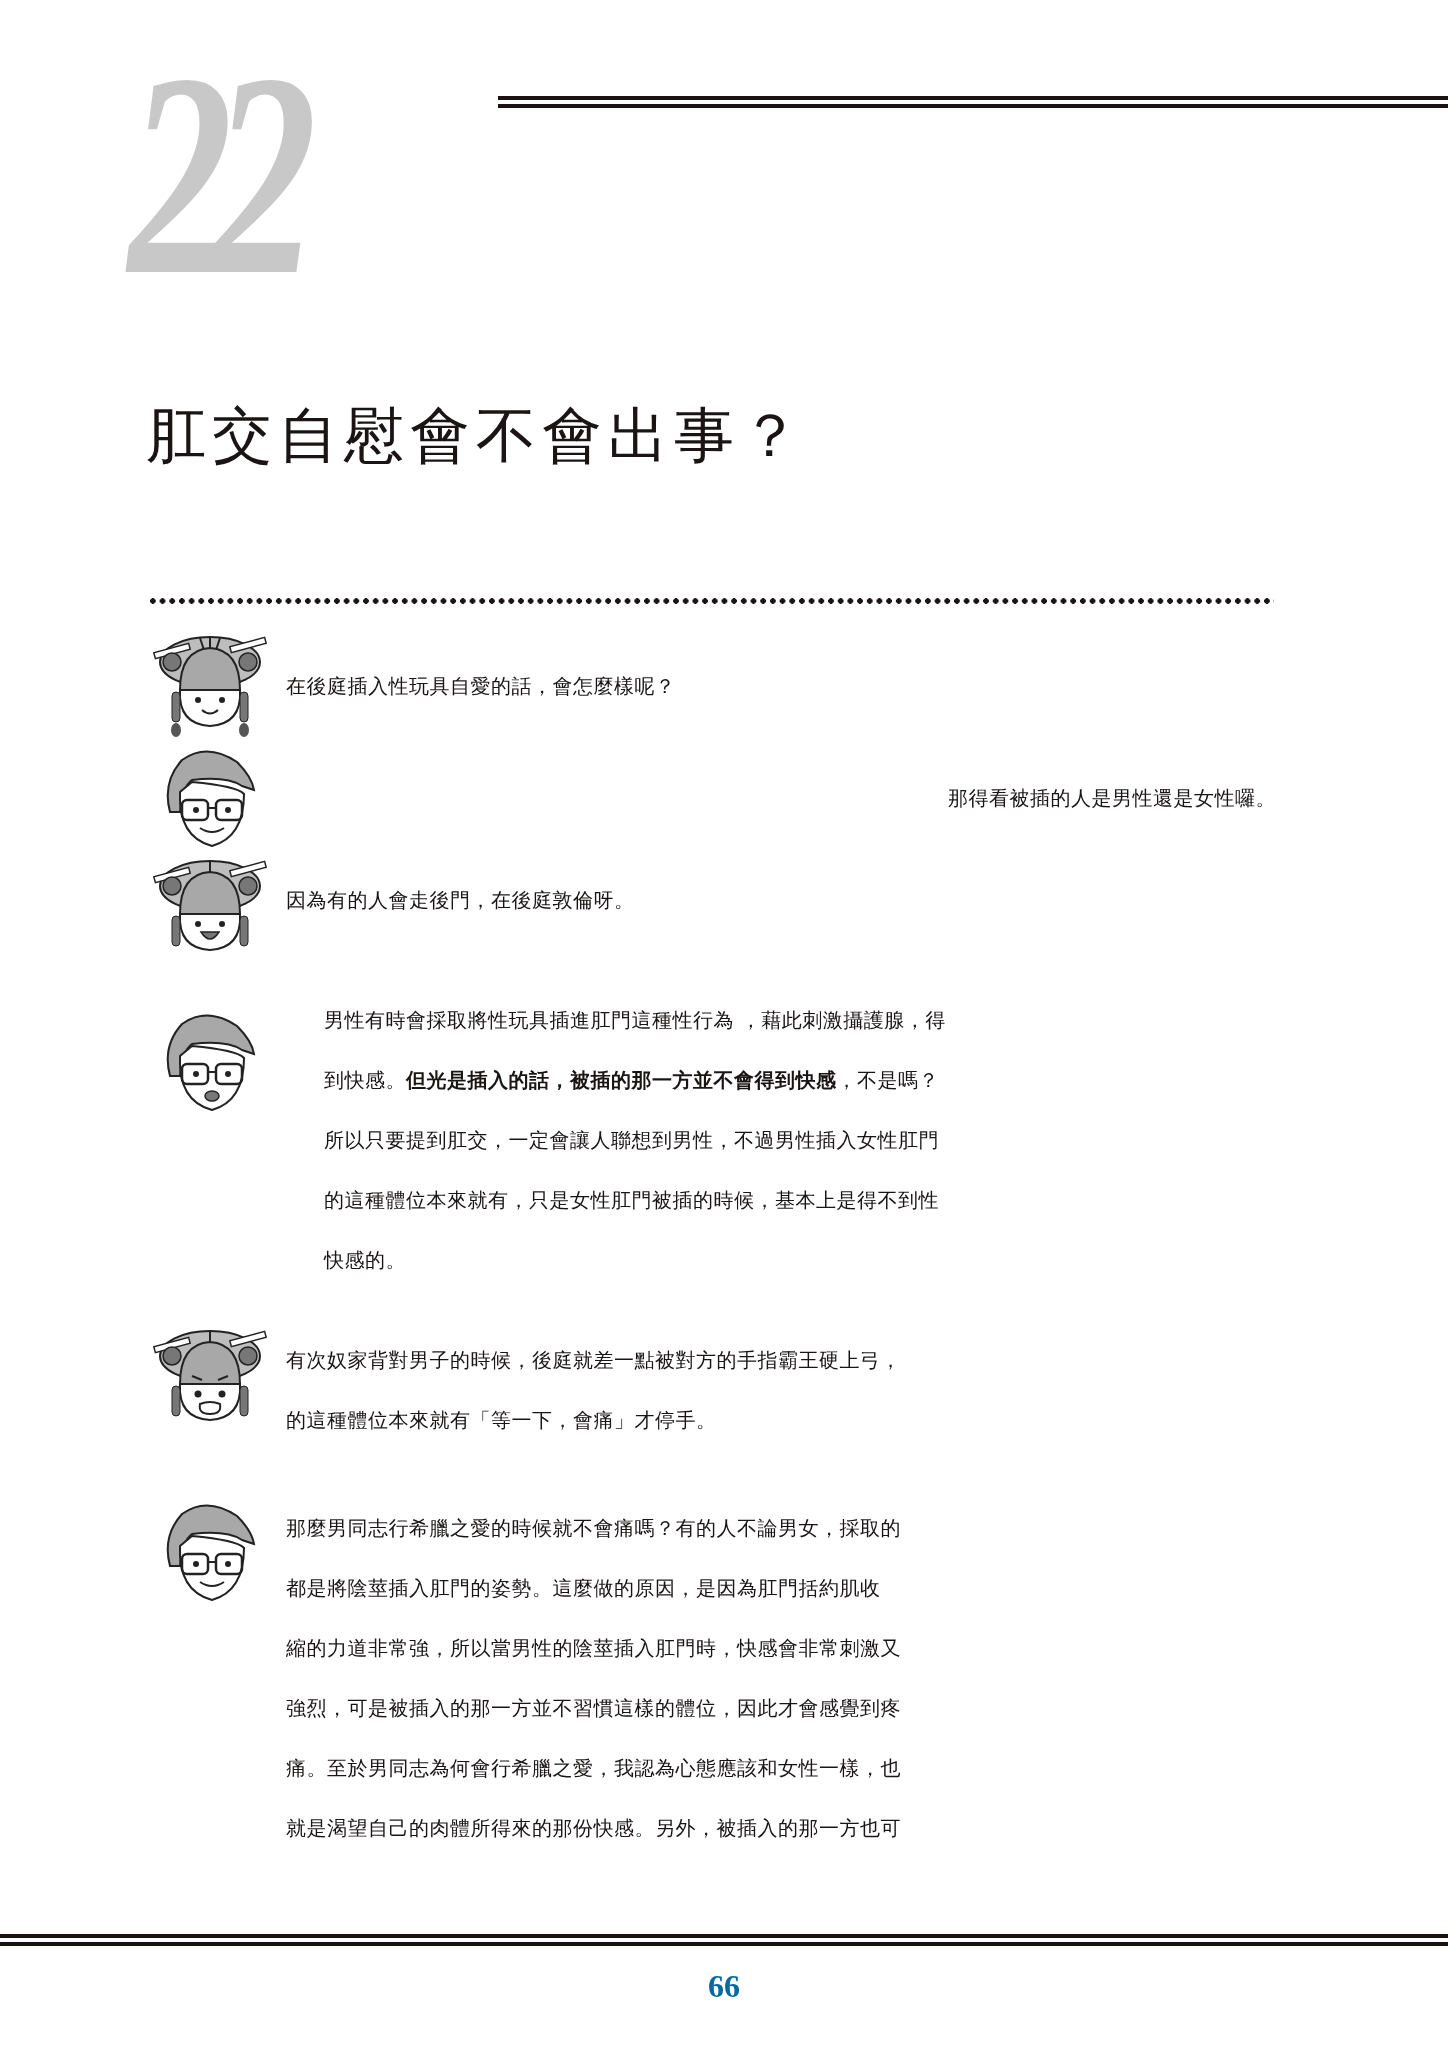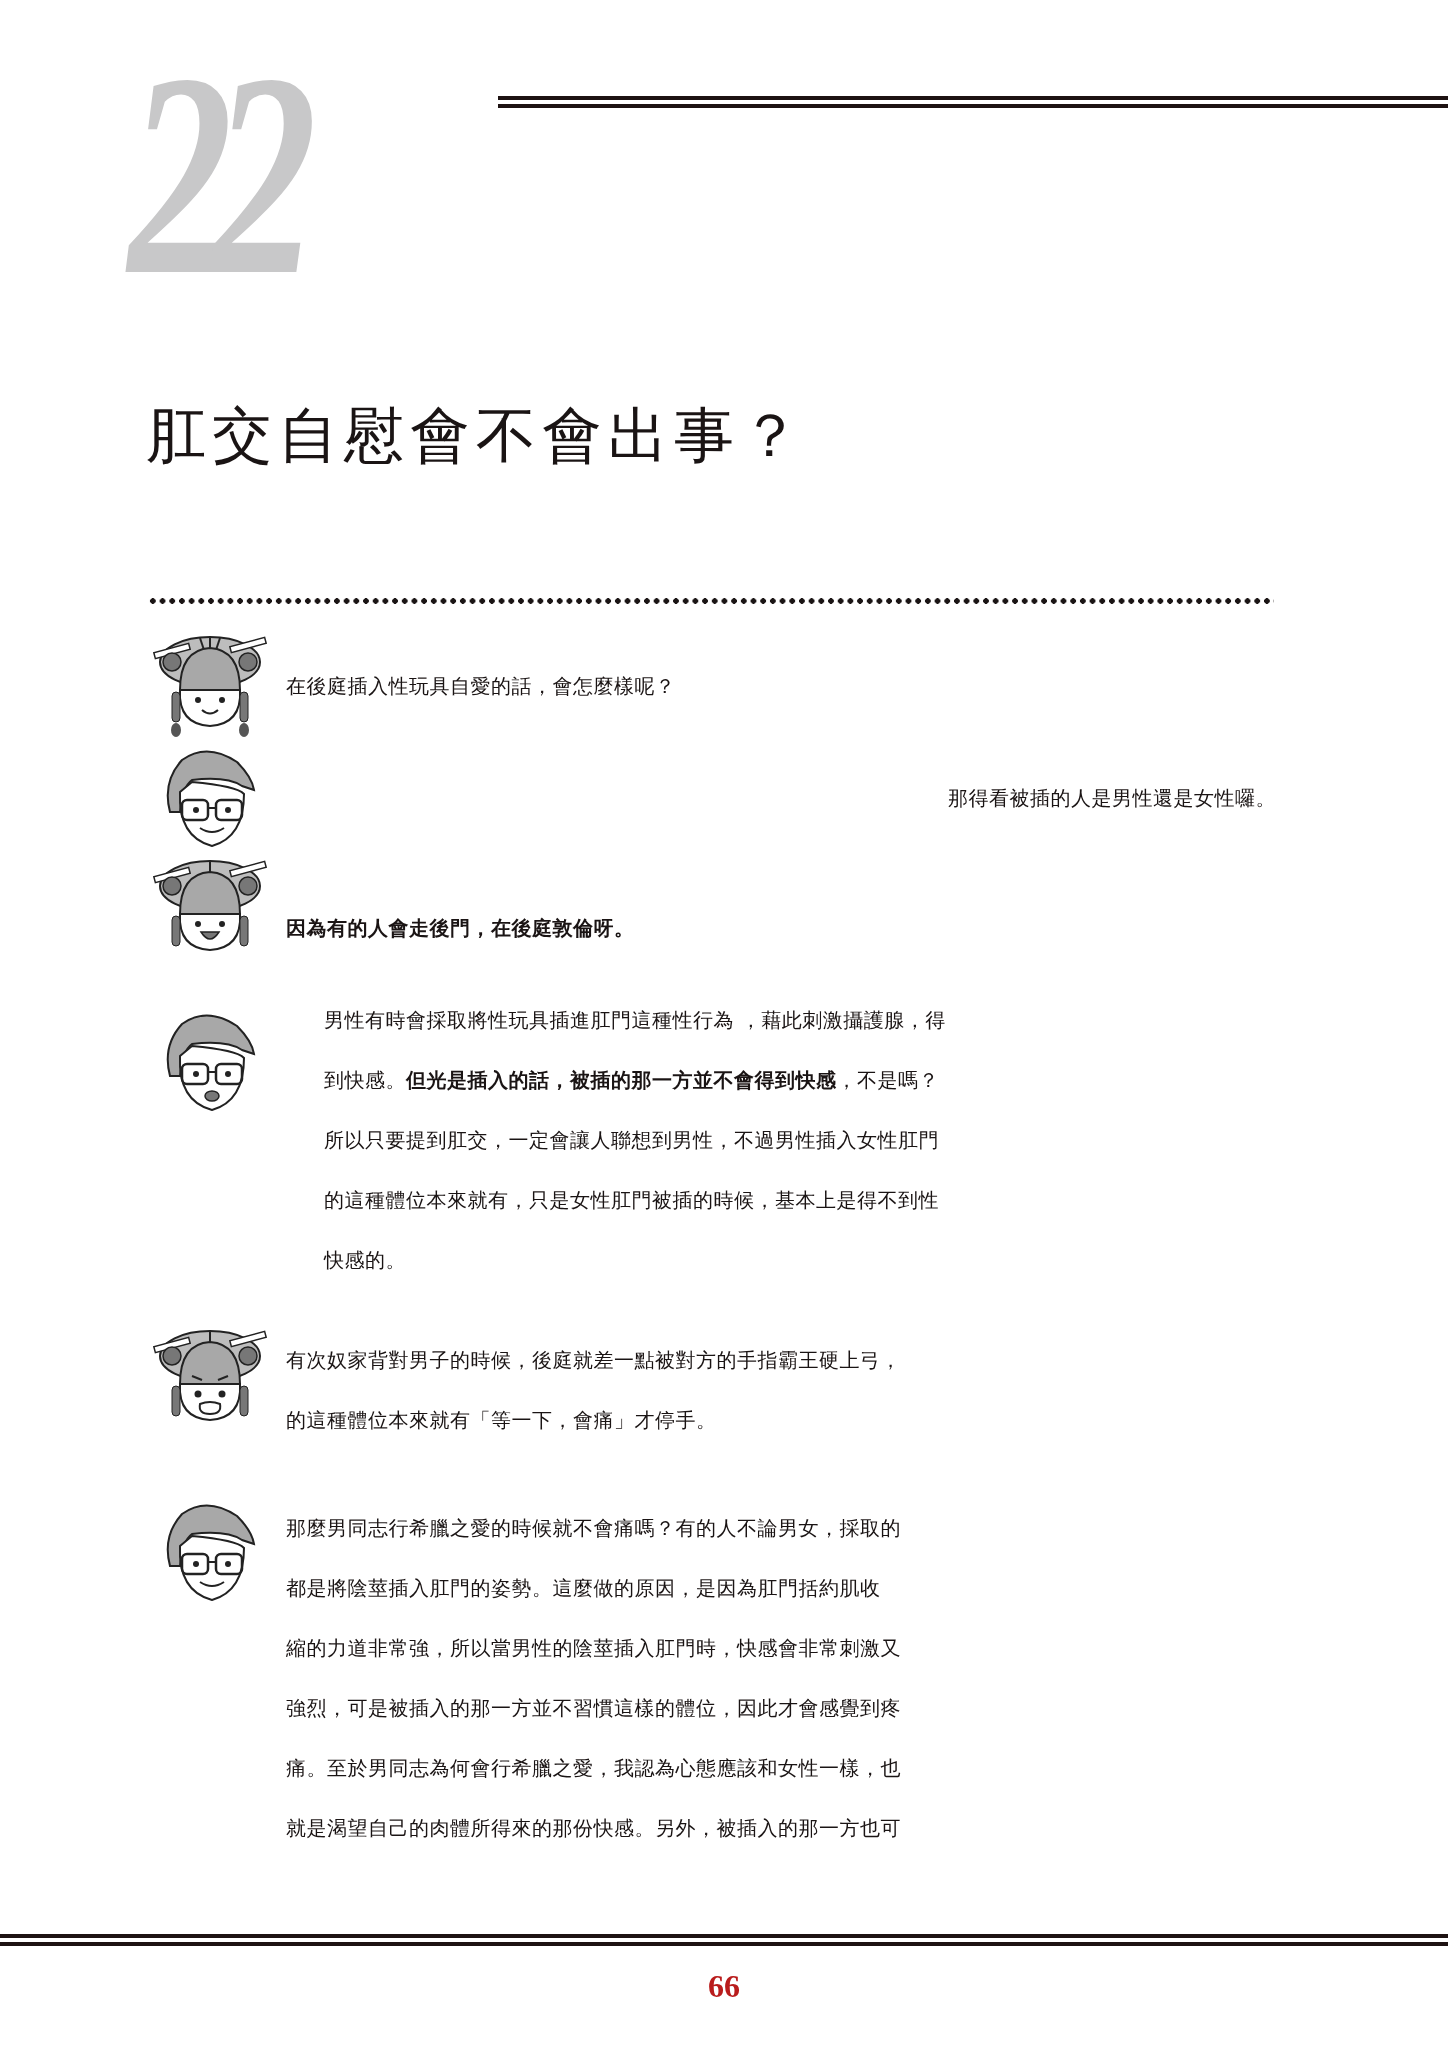--- a/index.html
+++ b/index.html
@@ -22,21 +22,21 @@
 
   .avatar { position: absolute; width: 120px; height: 110px; }
   .text { position: absolute; left: 286px; width: 990px; font-size: 20px; line-height: 60px;
     font-family: "DejaVu Sans", "Liberation Sans", sans-serif; color: #1a1414; letter-spacing: 0.5px; }
   .text b { font-weight: bold; }
 
   .bottom-rule { position: absolute; left: 0; right: 0; top: 1934px; height: 14px; }
   .bottom-rule .l1 { position:absolute; left:0; right:0; top:0; height:4px; background:#1d1212; }
   .bottom-rule .l2 { position:absolute; left:0; right:0; top:8px; height:4px; background:#1d1212; }
   .page-num { position: absolute; left: 0; width: 1448px; top: 1968px; text-align: center;
-    font-family: "Liberation Serif", serif; font-size: 32px; font-weight: bold; color: #b91c1c; }
+    font-family: "Liberation Serif", serif; font-size: 32px; font-weight: bold; color: #0369a1; }
 </style>
 </head>
 <body>
 
 <div class="chapter-num">22</div>
 <div class="top-rule">
     <div class="l1"></div>
     <div class="l2"></div>
   </div>
 
@@ -90,21 +90,21 @@
     <circle cx="98" cy="30" r="9" fill="#777" stroke="#222" stroke-width="1.5"></circle>
     <path d="M30 58 Q30 18 60 16 Q90 18 90 58 Z" fill="#a8a8a8" stroke="#222" stroke-width="2"></path>
     <path d="M30 58 L90 58 Q92 92 60 94 Q28 92 30 58 Z" fill="#fff" stroke="#222" stroke-width="2"></path>
     <circle cx="48" cy="68" r="3" fill="#222"></circle>
       <circle cx="72" cy="68" r="3" fill="#222"></circle>
     <path d="M51 76 Q60 90 69 76 Z" fill="#777" stroke="#222" stroke-width="1.5"></path>
     <rect x="22" y="60" width="8" height="30" rx="4" fill="#777" stroke="#222"></rect>
     <rect x="90" y="60" width="8" height="30" rx="4" fill="#777" stroke="#222"></rect>
   </svg>
 </div>
-<div class="text" style="top:898px;font-weight:bold;"><span>因為有的人會走後門，在後庭敦倫呀。</span></div>
+<div class="text" style="top:870px;"><span>因為有的人會走後門，在後庭敦倫呀。</span></div>
 
 <div class="avatar" style="left:152px; top:1006px;">
   <svg width="120" height="110" viewBox="0 0 120 110">
     <path d="M18 70 Q10 40 30 18 Q55 0 85 20 Q100 35 102 48 L90 44 Q75 34 40 38 Q30 45 28 70 Z" fill="#a8a8a8" stroke="#222" stroke-width="2"></path>
     <path d="M28 50 Q26 95 60 104 Q92 95 92 52 Q85 44 40 40 Z" fill="#fff" stroke="#222" stroke-width="2"></path>
     <rect x="30" y="58" width="26" height="20" rx="5" fill="none" stroke="#222" stroke-width="2.5"></rect>
     <rect x="64" y="58" width="26" height="20" rx="5" fill="none" stroke="#222" stroke-width="2.5"></rect>
     <line x1="56" y1="66" x2="64" y2="66" stroke="#222" stroke-width="2"></line>
     <circle cx="44" cy="68" r="3" fill="#222"></circle>
       <circle cx="76" cy="68" r="3" fill="#222"></circle>

